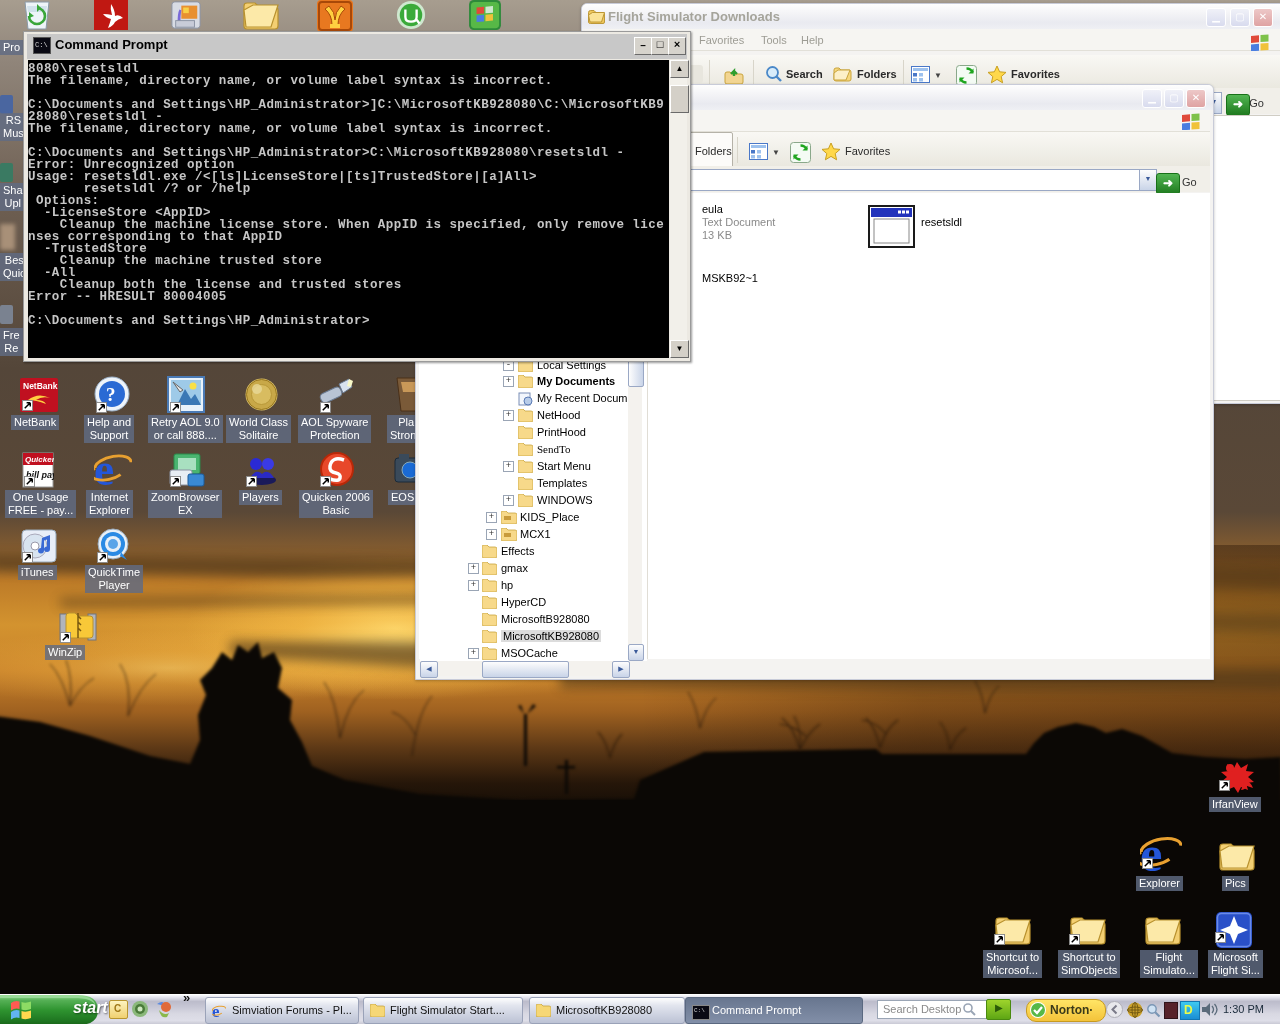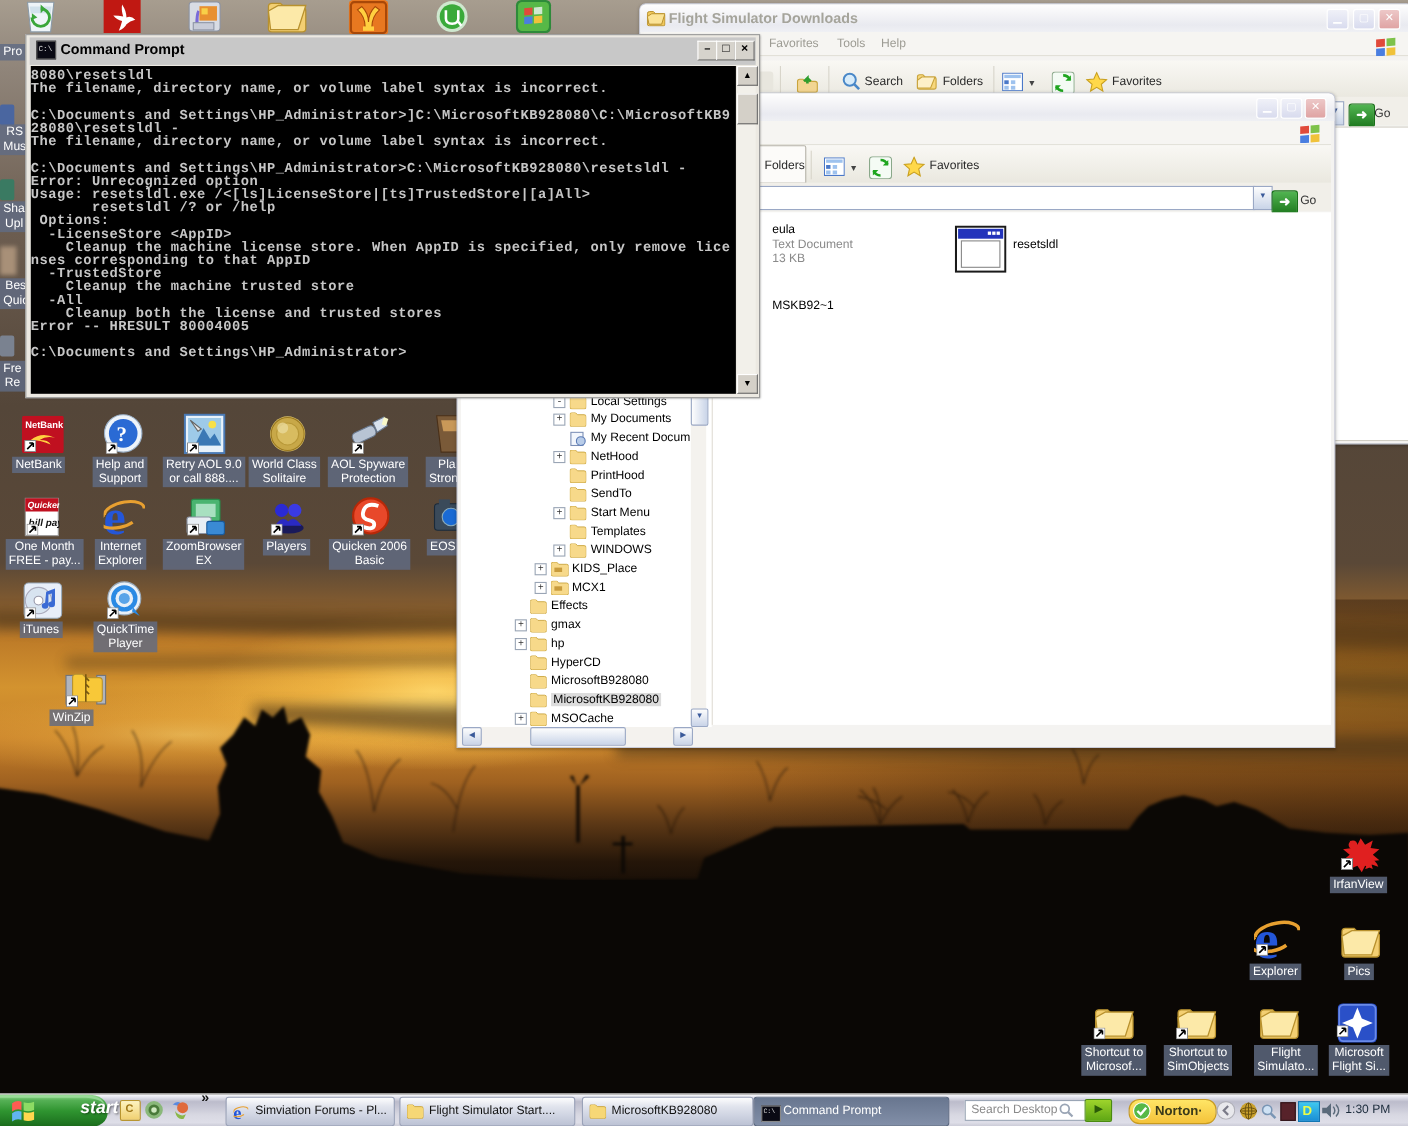--- a/index.html
+++ b/index.html
@@ -321,21 +321,21 @@
  <div class="dlab" style="left:84px;top:415px;">Help and
 Support</div>
  <div class="dlab" style="left:148px;top:415px;">Retry AOL 9.0
 or call 888....</div>
  <div class="dlab" style="left:226px;top:415px;">World Class
 Solitaire</div>
  <div class="dlab" style="left:298px;top:415px;">AOL Spyware
 Protection</div>
  <div class="dlab" style="left:387px;top:415px;">Pla
 Strong</div>
- <div class="dlab" style="left:5px;top:490px;">One Month
+ <div class="dlab" style="left:5px;top:490px;">One Usage
 FREE - pay...</div>
  <div class="dlab" style="left:86px;top:490px;">Internet
 Explorer</div>
  <div class="dlab" style="left:148px;top:490px;">ZoomBrowser
 EX</div>
  <div class="dlab" style="left:239px;top:490px;">Players</div>
  <div class="dlab" style="left:299px;top:490px;">Quicken 2006
 Basic</div>
  <div class="dlab" style="left:388px;top:490px;">EOS U</div>
  <div class="dlab" style="left:18px;top:565px;">iTunes</div>
@@ -407,21 +407,21 @@
         <path d="M0.5,5 l4,-2.5 l12,0 l-3,9.5 l-11.5,0 z" fill="#fbe396" stroke="#b8912e" stroke-width="0.9"></path>
       </svg>
  <div class="wbtn wb-min" style="right:58px;">▁</div>
  <div class="wbtn wb-max" style="right:34px;">▢</div>
  <div class="wbtn wb-cls" style="right:11px;">✕</div>
  <div class="menurow" style="top:25px;">
    <span class="abs" style="left:114px;top:5px;">Favorites</span>
    <span class="abs" style="left:176px;top:5px;">Tools</span>
    <span class="abs" style="left:216px;top:5px;">Help</span>
  </div>
- <div class="toolrow" style="top:51px;">
+ <div class="toolrow" style="top:51px;font-weight:bold;">
   <div class="abs" style="left:104px;top:10px;width:14px;height:18px;background:#e8e6de;border-radius:3px;"></div>
   <div class="abs" style="left:124px;top:5px;width:1px;height:26px;background:#d8d5ca;"></div>
   <svg class="abs" style="left:139px;top:11px" width="20" height="19" viewBox="0 0 20 19">
           <path d="M1,8 q0,-2 2,-2 l3,0 l2,2 l9,0 q2,0 2,2 l0,6 q0,2 -2,2 l-14,0 q-2,0 -2,-2 z" fill="#f2d592" stroke="#c9a43c"></path>
           <path d="M10,10 l0,-5 l-3,3 M10,5 l3,3" stroke="#2e9e2e" stroke-width="2.4" fill="none"></path>
         </svg>
   <div class="abs" style="left:168px;top:5px;width:1px;height:26px;background:#d8d5ca;"></div>
   <svg class="abs" style="left:180px;top:10px" width="18" height="18" viewBox="0 0 18 18">
           <circle cx="7.5" cy="7.5" r="5.5" fill="#d8ecfa" stroke="#4a88c8" stroke-width="1.8"></circle>
           <line x1="11.5" y1="11.5" x2="16" y2="16" stroke="#4a88c8" stroke-width="2.4"></line>
@@ -522,21 +522,21 @@
           <svg class="tfold" style="left:98px;" width="15" height="13" viewBox="0 0 15 13">
             <path class="fp" d="M0,2 q0,-2 2,-2 l3,0 l2,2 l6,0 q2,0 2,2 l0,7 q0,2 -2,2 l-11,0 q-2,0 -2,-2 z"></path>
           </svg>
           <span class="ttxt" style="left:117px;text-align:right;">Local Settings</span>
         </div>
   <div class="trow" style="top:176px;">
           <span class="tplus" style="left:83px;">+</span>
           <svg class="tfold" style="left:98px;" width="15" height="13" viewBox="0 0 15 13">
             <path class="fp" d="M0,2 q0,-2 2,-2 l3,0 l2,2 l6,0 q2,0 2,2 l0,7 q0,2 -2,2 l-11,0 q-2,0 -2,-2 z"></path>
           </svg>
-          <span class="ttxt" style="left:117px;">My Documents</span>
+          <span class="ttxt" style="left:117px;font-weight:bold;">My Documents</span>
         </div>
   <div class="trow" style="top:193px;">
           <svg class="tfold" style="left:98px;" width="15" height="14" viewBox="0 0 15 14">
             <rect x="1" y="1" width="11" height="12" fill="#f2f6fc" stroke="#7a8eb5"></rect>
             <circle cx="10" cy="9" r="4" fill="#b8cce8" stroke="#5a7ab5"></circle>
           </svg>
           <span class="ttxt" style="left:117px;">My Recent Docum</span>
         </div>
   <div class="trow" style="top:210px;">
           <span class="tplus" style="left:83px;">+</span>
@@ -548,21 +548,21 @@
   <div class="trow" style="top:227px;">
           <svg class="tfold" style="left:98px;" width="15" height="13" viewBox="0 0 15 13">
             <path class="fp" d="M0,2 q0,-2 2,-2 l3,0 l2,2 l6,0 q2,0 2,2 l0,7 q0,2 -2,2 l-11,0 q-2,0 -2,-2 z"></path>
           </svg>
           <span class="ttxt" style="left:117px;">PrintHood</span>
         </div>
   <div class="trow" style="top:244px;">
           <svg class="tfold" style="left:98px;" width="15" height="13" viewBox="0 0 15 13">
             <path class="fp" d="M0,2 q0,-2 2,-2 l3,0 l2,2 l6,0 q2,0 2,2 l0,7 q0,2 -2,2 l-11,0 q-2,0 -2,-2 z"></path>
           </svg>
-          <span class="ttxt" style="left:117px;">SendTo</span>
+          <span class="ttxt" style="left:117px;font-family:Liberation Serif, serif;">SendTo</span>
         </div>
   <div class="trow" style="top:261px;">
           <span class="tplus" style="left:83px;">+</span>
           <svg class="tfold" style="left:98px;" width="15" height="13" viewBox="0 0 15 13">
             <path class="fp" d="M0,2 q0,-2 2,-2 l3,0 l2,2 l6,0 q2,0 2,2 l0,7 q0,2 -2,2 l-11,0 q-2,0 -2,-2 z"></path>
           </svg>
           <span class="ttxt" style="left:117px;">Start Menu</span>
         </div>
   <div class="trow" style="top:278px;">
           <svg class="tfold" style="left:98px;" width="15" height="13" viewBox="0 0 15 13">

